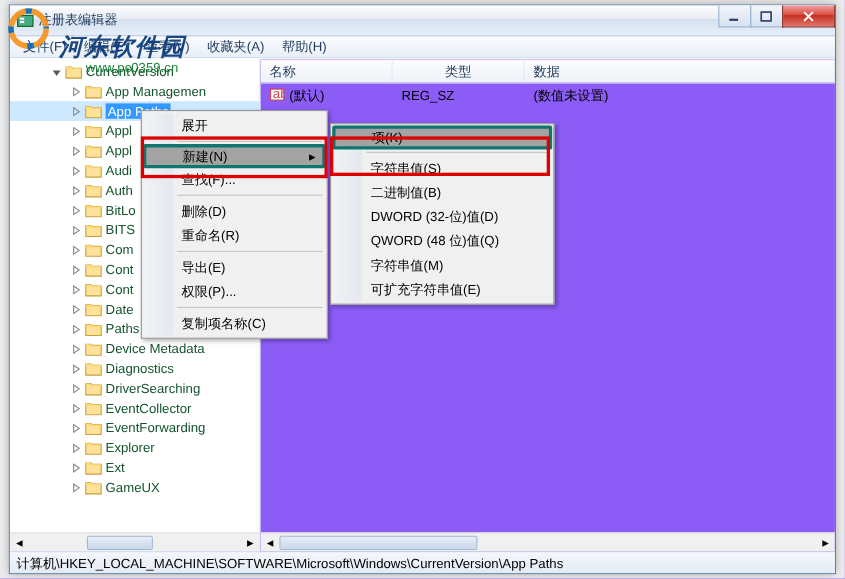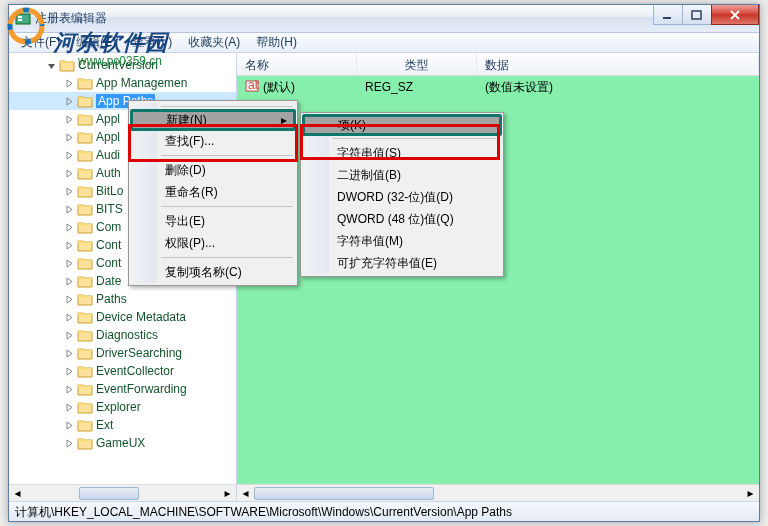--- a/index.html
+++ b/index.html
@@ -24,21 +24,21 @@
 .tree { padding: 2px 0 0 0; }
 .tree-row { display: flex; align-items: center; height: 18px; white-space: nowrap; }
 .indent { width: 18px; display: inline-block; }
 .expander { width: 12px; height: 12px; margin-right: 2px; display: inline-flex; align-items: center; justify-content: center; }
 .expander svg { width: 9px; height: 9px; }
 .folder-icon { width: 16px; height: 14px; margin-right: 3px; }
 .tree-label { color: #14532d; }
 .tree-row.selected { background: #cde8ff; }
 .tree-row.selected .tree-label { background: #3399ff; color: #fff; padding: 0 2px; }
 
-.list-pane { flex: 1; background: #86efac; overflow: hidden; position: relative; }
+.list-pane { flex: 1; background: #8b5cf6; overflow: hidden; position: relative; }
 .list-header { display: flex; height: 22px; background: linear-gradient(#fdfdfe,#eef2f8); border-bottom: 1px solid #d9e0ea; }
 .col { padding: 3px 8px; border-right: 1px solid #e4e9f1; color: #1e395b; }
 .col.name { width: 120px; }
 .col.type { width: 120px; text-align: center; }
 .col.data { flex: 1; }
 .list-body { padding: 2px 0; }
 .list-row { display: flex; align-items: center; height: 18px; }
 .list-row .cell { padding: 0 8px; }
 .list-row .cell.name { width: 120px; display: flex; align-items: center; }
 .list-row .cell.type { width: 120px; }
@@ -473,20 +473,23 @@
     </div>
   </div>
 
   <div class="statusbar">
     <span style="border-bottom:1.5px solid #d00;padding-bottom:18px">计算机\HKEY_LOCAL_MACHINE\SOFTWARE\Microsoft\Windows\CurrentVersion\App Paths</span>
   </div>
 </div>
 
 <div class="context-menu" style="left:128px;top:100px;width:170px">
   <div class="gutter"></div>
+  <div class="cm-item">
+      <span>展开</span>
+    </div>
   <div class="cm-sep"></div>
   <div class="cm-item hover">
       <span>新建(N)</span>
       <span class="sub-arrow">▸</span>
     </div>
   <div class="cm-item">
       <span>查找(F)...</span>
     </div>
   <div class="cm-sep"></div>
   <div class="cm-item">

